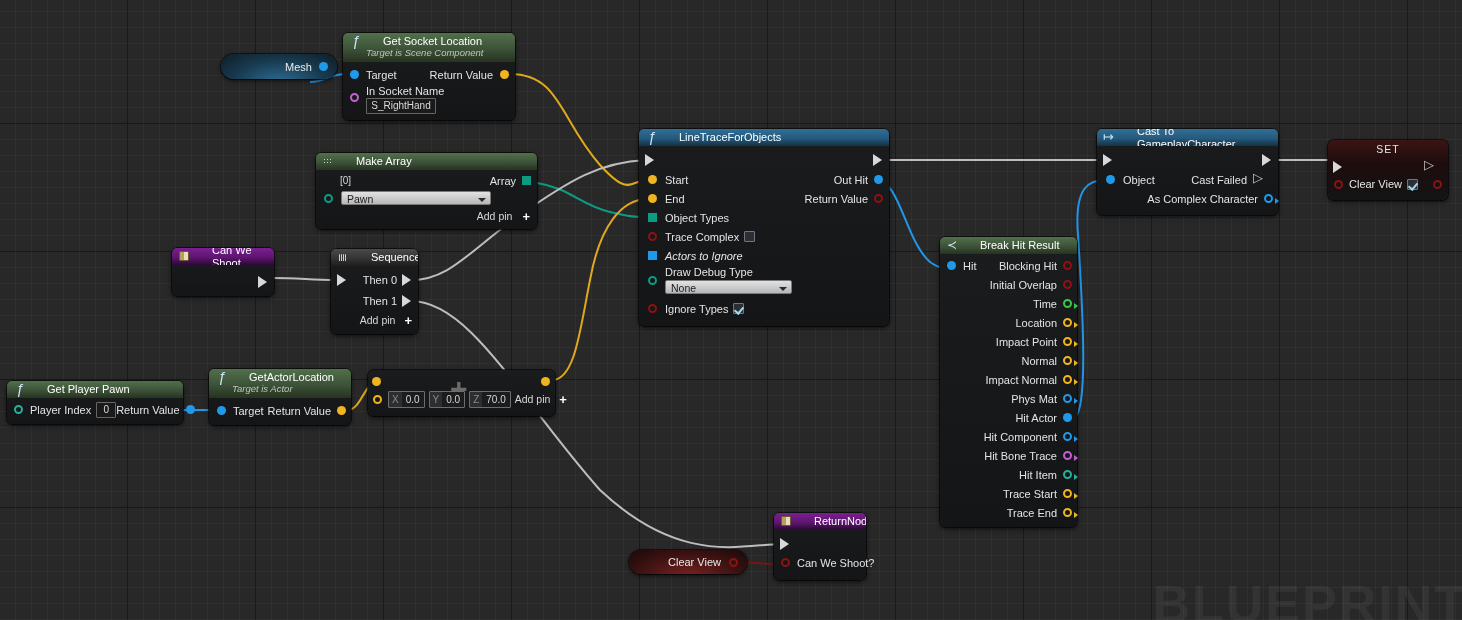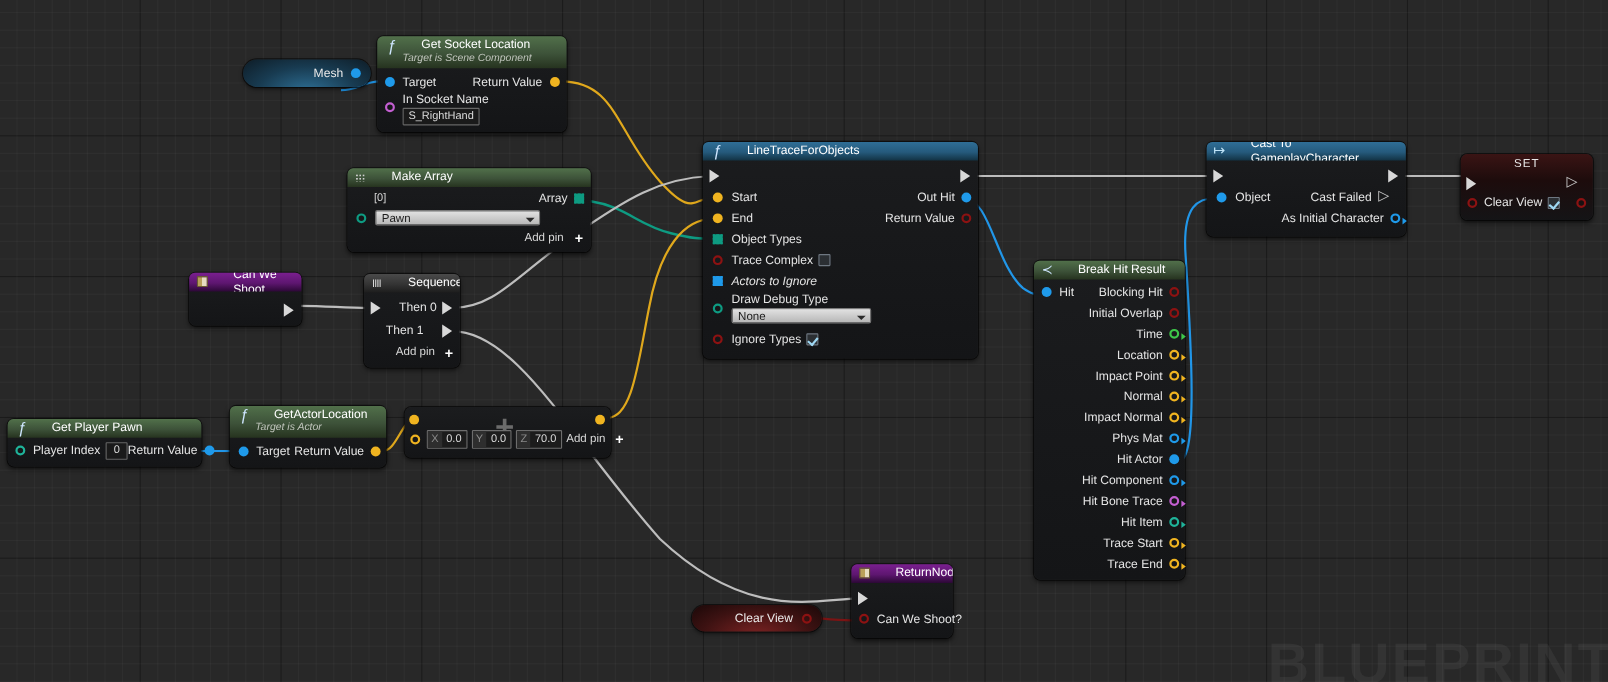--- a/index.html
+++ b/index.html
@@ -316,21 +316,21 @@
     <div class="hdr hdr-grey">
       <span class="hicon ic-seq"></span>
       <span class="hdr-txt">Sequence</span>
     </div>
     <div class="body" style="padding:3px 0 5px 0;">
       <div class="row" style="height:21px;">
         <span class="tri-out" style="margin-left:6px;"></span>
         <span class="lbl r" style="margin-right:5px;">Then 0</span>
         <span class="tri-out" style="margin-right:5px;"></span>
       </div>
-      <div class="row" style="height:21px;gap:12px;">
+      <div class="row" style="height:21px;">
         <span class="lbl r" style="margin-right:5px;">Then 1</span>
         <span class="tri-out" style="margin-right:5px;"></span>
       </div>
       <div class="row" style="height:18px;">
         <span class="lbl r addpin" style="margin-right:5px;">Add pin</span>
         <span class="plus" style="margin-right:6px;">+</span>
       </div>
     </div>
   </div>
 
@@ -531,21 +531,21 @@
         <span class="tri-out" style="margin-left:6px;"></span>
         <span class="tri-out" style="margin-left:auto;margin-right:5px;"></span>
       </div>
       <div class="row">
         <span class="dot c-object" style="margin-left:9px;"></span>
         <span class="lbl" style="margin-left:8px;">Object</span>
         <span class="lbl r" style="margin-right:6px;">Cast Failed</span>
         <span class="tri-h" style="margin-right:5px;"></span>
       </div>
       <div class="row">
-        <span class="lbl r" style="margin-right:6px;">As Initial Character</span>
+        <span class="lbl r" style="margin-right:6px;">As Complex Character</span>
         <span class="dot ring arrowed c-object" style="margin-right:5px;border-color:#1f9aea;"></span>
       </div>
     </div>
   </div>
 
   <div class="setnode" style="left:1328px;top:140px;width:120px;">
     <div class="settitle">SET</div>
     <div class="body" style="padding:1px 0 7px 0;">
       <div class="row" style="height:17px;">
         <span class="tri-out" style="margin-left:5px;"></span>

